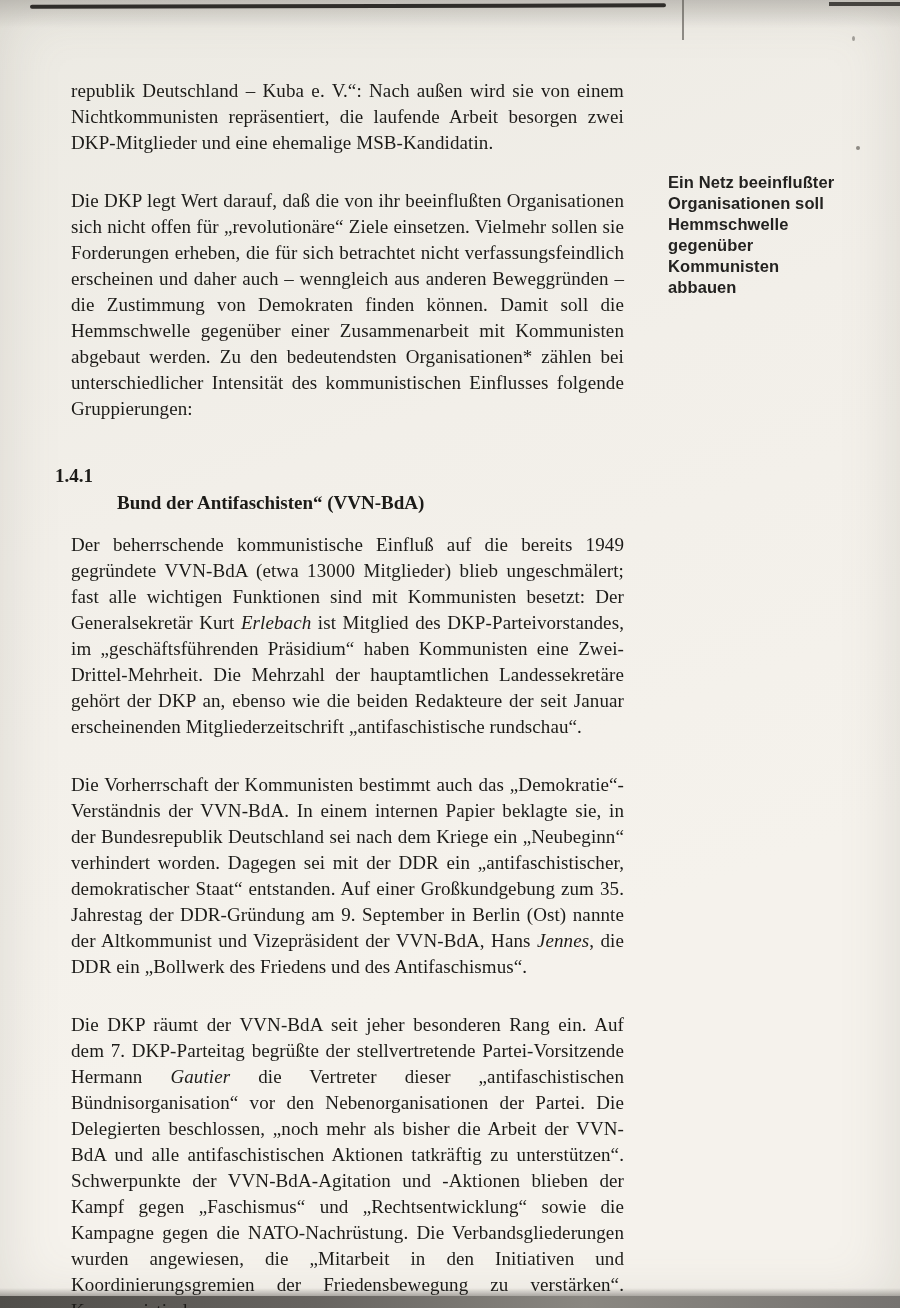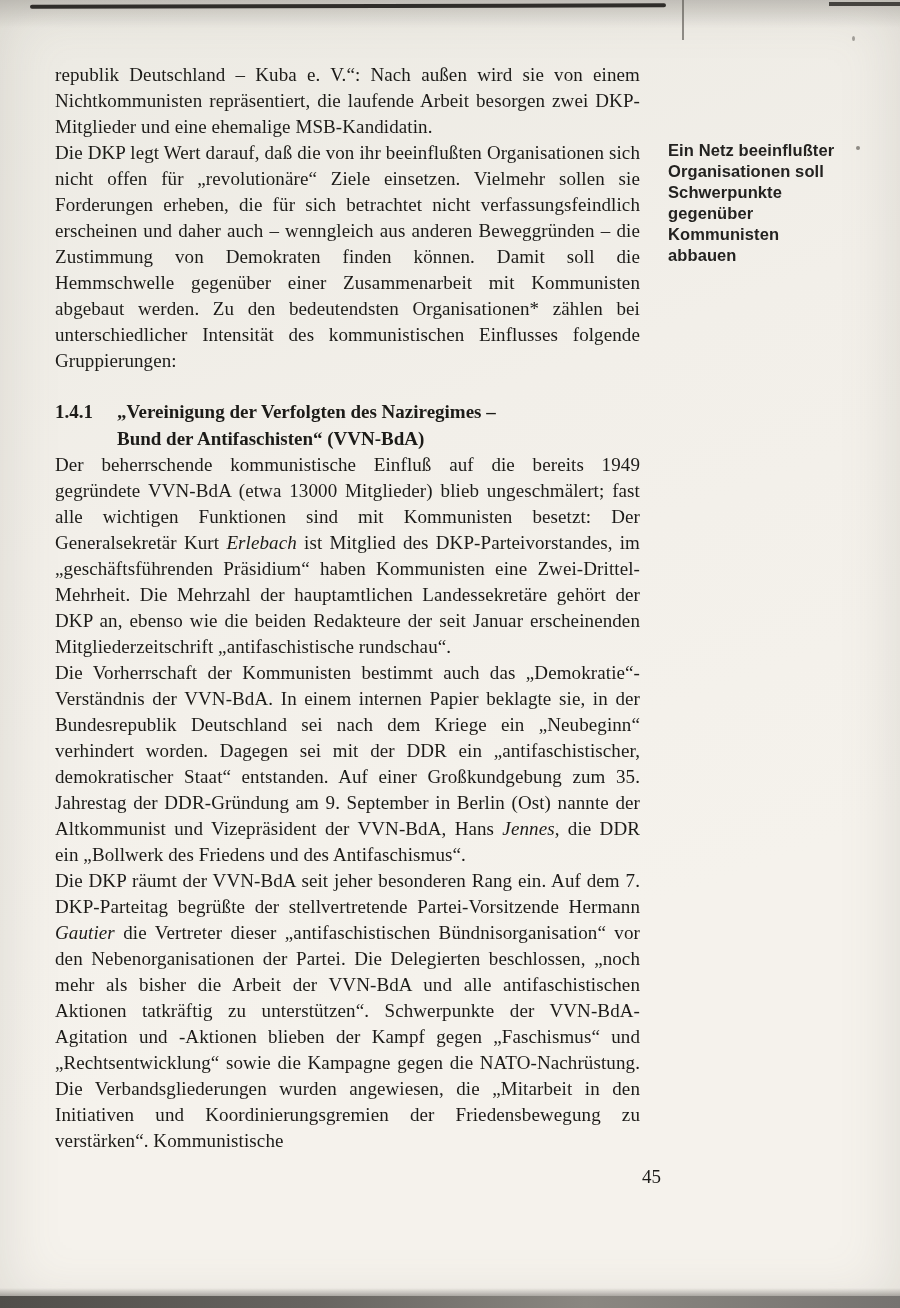--- a/index.html
+++ b/index.html
@@ -42,21 +42,21 @@
   .content { position: relative; padding: 62px 0 0 55px; }
   .row {
     display: grid;
     grid-template-columns: 585px 180px;
     column-gap: 28px;
     align-items: start;
   }
   .spacer { height: 24px; }
 
   .body-text {
-    margin: 0;
+    margin: 16px;
     font: 19px/26px "Liberation Serif", serif;
     color: var(--ink);
     text-align: justify;
     letter-spacing: .1px;
     hyphens: auto; -webkit-hyphens: auto;
   }
   .body-text em { font-style: italic; }
 
   .section-heading {
     display: flex;
@@ -105,30 +105,30 @@
   <div class="artifact scan-bottom"></div>
 
   <div class="content">
 
     <div class="row">
       <p class="body-text"><span>republik Deutschland – Kuba e. V.“: Nach außen wird sie von einem Nichtkommunisten repräsentiert, die laufende Arbeit besorgen zwei DKP-Mitglieder und eine ehemalige MSB-Kandidatin.</span></p>
     </div>
 
     <div class="row">
       <p class="body-text"><span>Die DKP legt Wert darauf, daß die von ihr beeinflußten Organisationen sich nicht offen für „revolutionäre“ Ziele einsetzen. Vielmehr sollen sie Forderungen erheben, die für sich betrachtet nicht verfassungsfeindlich erscheinen und daher auch – wenngleich aus anderen Beweggründen – die Zustimmung von Demokraten finden können. Damit soll die Hemmschwelle gegenüber einer Zusammenarbeit mit Kommunisten abgebaut werden. Zu den bedeutendsten Organisationen* zählen bei unterschiedlicher Intensität des kommunistischen Einflusses folgende Gruppierungen:</span></p>
-      <aside class="margin-note">Ein Netz beeinflußter Organisationen soll Schwerpunkte gegenüber Kommunisten abbauen</aside>
+      <aside class="margin-note">Ein Netz beeinflußter Organisationen soll Hemmschwelle gegenüber Kommunisten abbauen</aside>
     </div>
 
     <div class="spacer"></div>
 
     <div class="row">
       <h2 class="section-heading">
         <span class="sec-num">1.4.1</span>
         <span class="sec-title">
-          <span>„Vereinigung der Verfolgten des Naziregimes –</span><br>
+          <br>
           <span>Bund der Antifaschisten“ (VVN-BdA)</span>
         </span>
       </h2>
     </div>
 
     <div class="row">
       <p class="body-text"><span>Der beherrschende kommunistische Einfluß auf die bereits 1949 gegründete VVN-BdA (etwa 13000 Mitglieder) blieb ungeschmälert; fast alle wichtigen Funktionen sind mit Kommunisten besetzt: Der Generalsekretär Kurt </span><em>Erlebach</em><span> ist Mitglied des DKP-Parteivorstandes, im „geschäftsführenden Präsidium“ haben Kommunisten eine Zwei-Drittel-Mehrheit. Die Mehrzahl der hauptamtlichen Landessekretäre gehört der DKP an, ebenso wie die beiden Redakteure der seit Januar erscheinenden Mitgliederzeitschrift „antifaschistische rundschau“.</span></p>
     </div>
 
     <div class="row">

